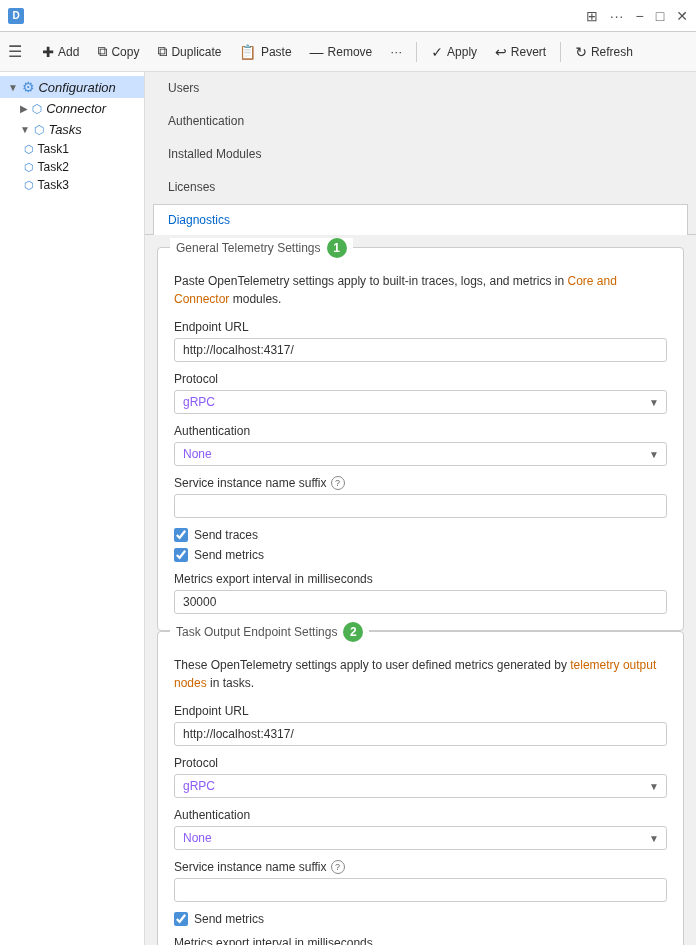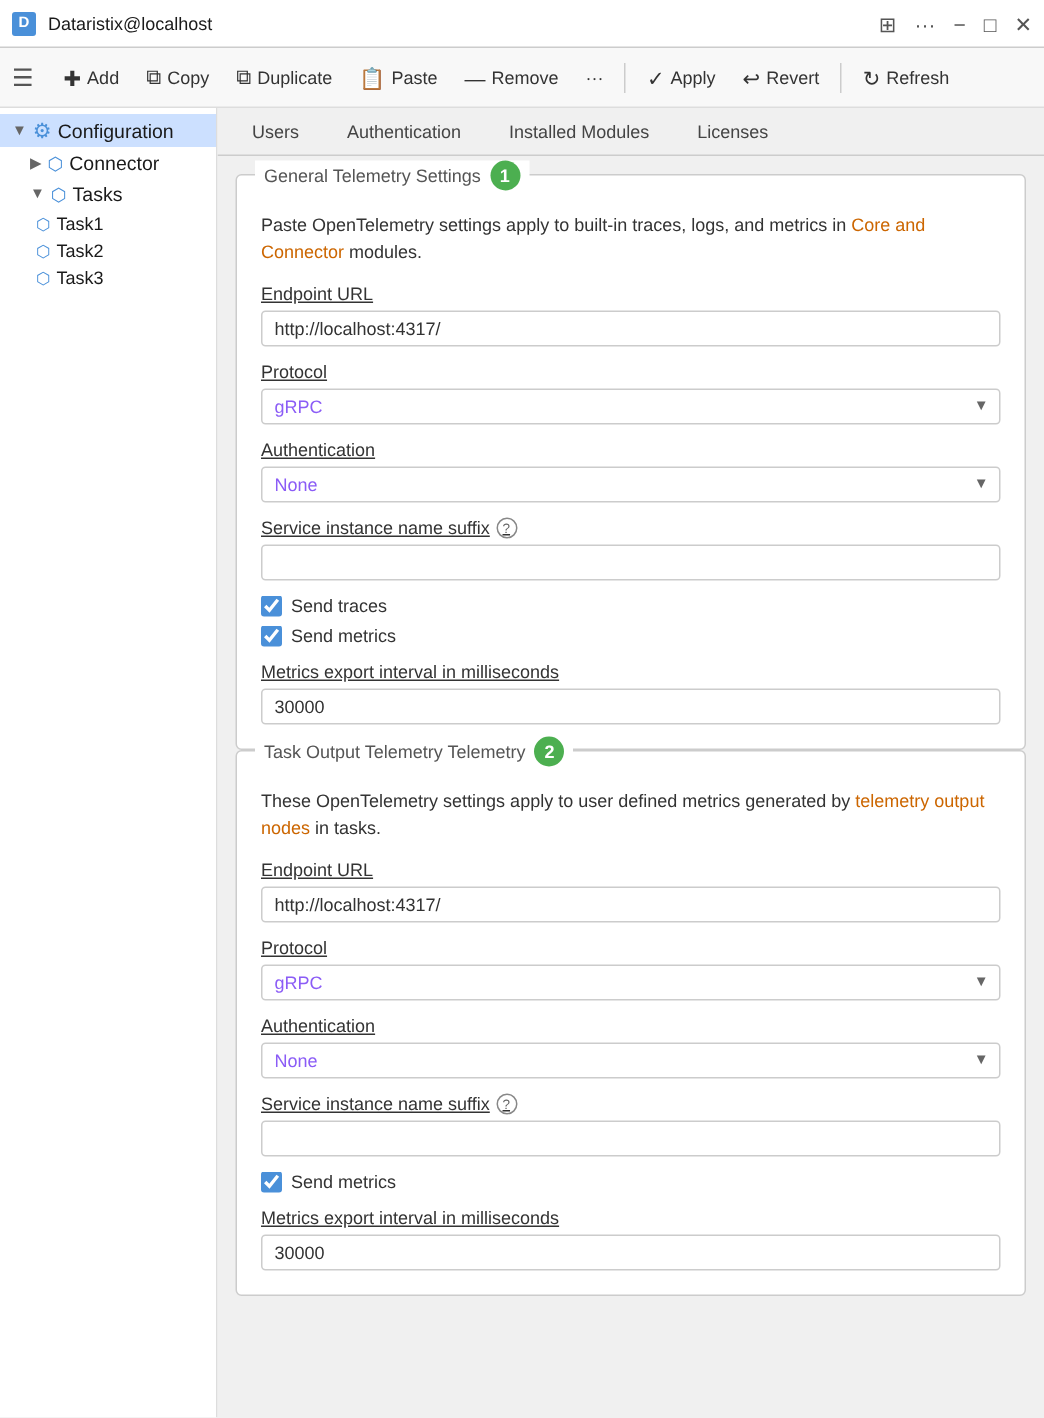--- a/index.html
+++ b/index.html
@@ -19,65 +19,64 @@
     .toolbar-icon { font-size: 14px; }
 
     
     .app-body { display: flex; height: calc(945px - 32px - 40px); }
 
     
     .sidebar { width: 145px; background: #ffffff; border-right: 1px solid #ddd; padding: 4px 0; overflow-y: auto; flex-shrink: 0; }
     .sidebar-item { display: flex; align-items: center; gap: 4px; padding: 3px 8px; cursor: pointer; font-size: 13px; }
     .sidebar-item.active { background: #cce0ff; }
     .sidebar-item .arrow { font-size: 10px; color: #666; }
-    .sidebar-item .label { flex: 1; }
+    .sidebar-item .label { flex: 1; font-style: italic; }
     .sidebar-child { display: flex; align-items: center; gap: 4px; padding: 2px 8px 2px 24px; cursor: pointer; font-size: 12px; }
 
     
     .content { flex: 1; display: flex; flex-direction: column; overflow: hidden; }
 
     
-    .tabs { display: flex; background: #f0f0f0; border-bottom: 1px solid #ccc; padding: 0 8px; gap: 2px; }
+    .tabs { display: flex; background: #f0f0f0; border-bottom: 1px solid #ccc; padding: 0 8px; gap: 2px; flex-direction: column; }
     .tab { padding: 8px 14px; font-size: 12px; cursor: pointer; border: 1px solid transparent; border-bottom: none; background: transparent; color: #444; }
     .tab.active { background: #ffffff; border-color: #ccc; border-bottom-color: #fff; color: #0066cc; margin-bottom: -1px; }
 
     
     .main { flex: 1; overflow-y: auto; padding: 12px; background: #f0f0f0; }
 
     
     .section { background: #ffffff; border: 1px solid #ccc; border-radius: 4px; padding: 16px; position: relative; }
     .section-title { position: absolute; top: -10px; left: 12px; background: #ffffff; padding: 0 6px; font-size: 12px; color: #555; display: flex; align-items: center; gap: 6px; }
     .section-badge { width: 20px; height: 20px; background: #4caf50; border-radius: 50%; color: white; font-size: 12px; font-weight: bold; display: flex; align-items: center; justify-content: center; }
     .section-content { margin-top: 8px; }
 
     
     .desc-text { font-size: 12px; color: #333; line-height: 1.5; margin-bottom: 12px; }
     .desc-text a { color: #cc6600; text-decoration: none; }
 
     
-    .field-label { font-size: 12px; color: #333; margin-bottom: 4px; margin-top: 10px; display: flex; align-items: center; gap: 4px; text-decoration: underline; }
+    .field-label { font-size: 12px; color: #333; margin-bottom: 4px; margin-top: 10px; display: flex; align-items: center; gap: 4px; }
     .field-input { width: 100%; padding: 4px 8px; border: 1px solid #ccc; border-radius: 3px; font-size: 12px; color: #333; background: #fff; }
     .field-select { width: 100%; padding: 4px 8px; border: 1px solid #ccc; border-radius: 3px; font-size: 12px; color: #8b5cf6; background: #fff; appearance: none; -webkit-appearance: none; cursor: pointer; }
     .select-wrapper { position: relative; }
     .select-arrow { position: absolute; right: 8px; top: 50%; transform: translateY(-50%); font-size: 10px; color: #666; pointer-events: none; }
 
     
     .checkbox-row { display: flex; align-items: flex-end; gap: 6px; margin: 6px 0; }
     .checkbox-row input[type=checkbox] { width: 14px; height: 14px; accent-color: #4a90d9; }
     .checkbox-label { font-size: 12px; color: #333; }
 
     
     .info-icon { display: inline-flex; align-items: center; justify-content: center; width: 14px; height: 14px; border: 1px solid #888; border-radius: 50%; font-size: 9px; color: #666; cursor: help; }
   </style>
 </head>
 <body>
 
 <div class="titlebar">
   <div class="titlebar-icon">D</div>
-  <span class="titlebar-title">Dataristix@localhost</span>
   <div class="titlebar-icons">
     <span class="titlebar-icon-btn">⊞</span>
     <span class="titlebar-icon-btn">···</span>
     <span class="titlebar-icon-btn">−</span>
     <span class="titlebar-icon-btn">□</span>
     <span class="titlebar-icon-btn">✕</span>
   </div>
 </div>
 
 <div class="toolbar">
@@ -167,20 +166,23 @@
         <span>Users</span>
       </div>
       <div class="tab">
         <span>Authentication</span>
       </div>
       <div class="tab">
         <span>Installed Modules</span>
       </div>
       <div class="tab">
         <span>Licenses</span>
+      </div>
+      <div class="tab active">
+        <span>Diagnostics</span>
       </div>
     </div>
 
     <div class="main">
 
       <div class="section">
         <div class="section-title">
           <span>General Telemetry Settings</span>
           <div class="section-badge">1</div>
         </div>
@@ -229,21 +231,21 @@
             </div>
           </div>
 
           <div class="field-label">Metrics export interval in milliseconds</div>
           <input class="field-input" type="text" value="30000" style="">
         </div>
       </div>
 
       <div class="section">
         <div class="section-title">
-          <span>Task Output Telemetry Telemetry</span>
+          <span>Task Output Endpoint Settings</span>
           <div class="section-badge">2</div>
         </div>
         <div class="section-content">
           <p class="desc-text">
             <span>These OpenTelemetry settings apply to user defined metrics generated by </span><a href="#"><span>telemetry output nodes</span></a><span> in tasks.</span>
           </p>
 
           <div class="field-label">Endpoint URL</div>
           <input class="field-input" type="text" value="http://localhost:4317/" style="">
 

